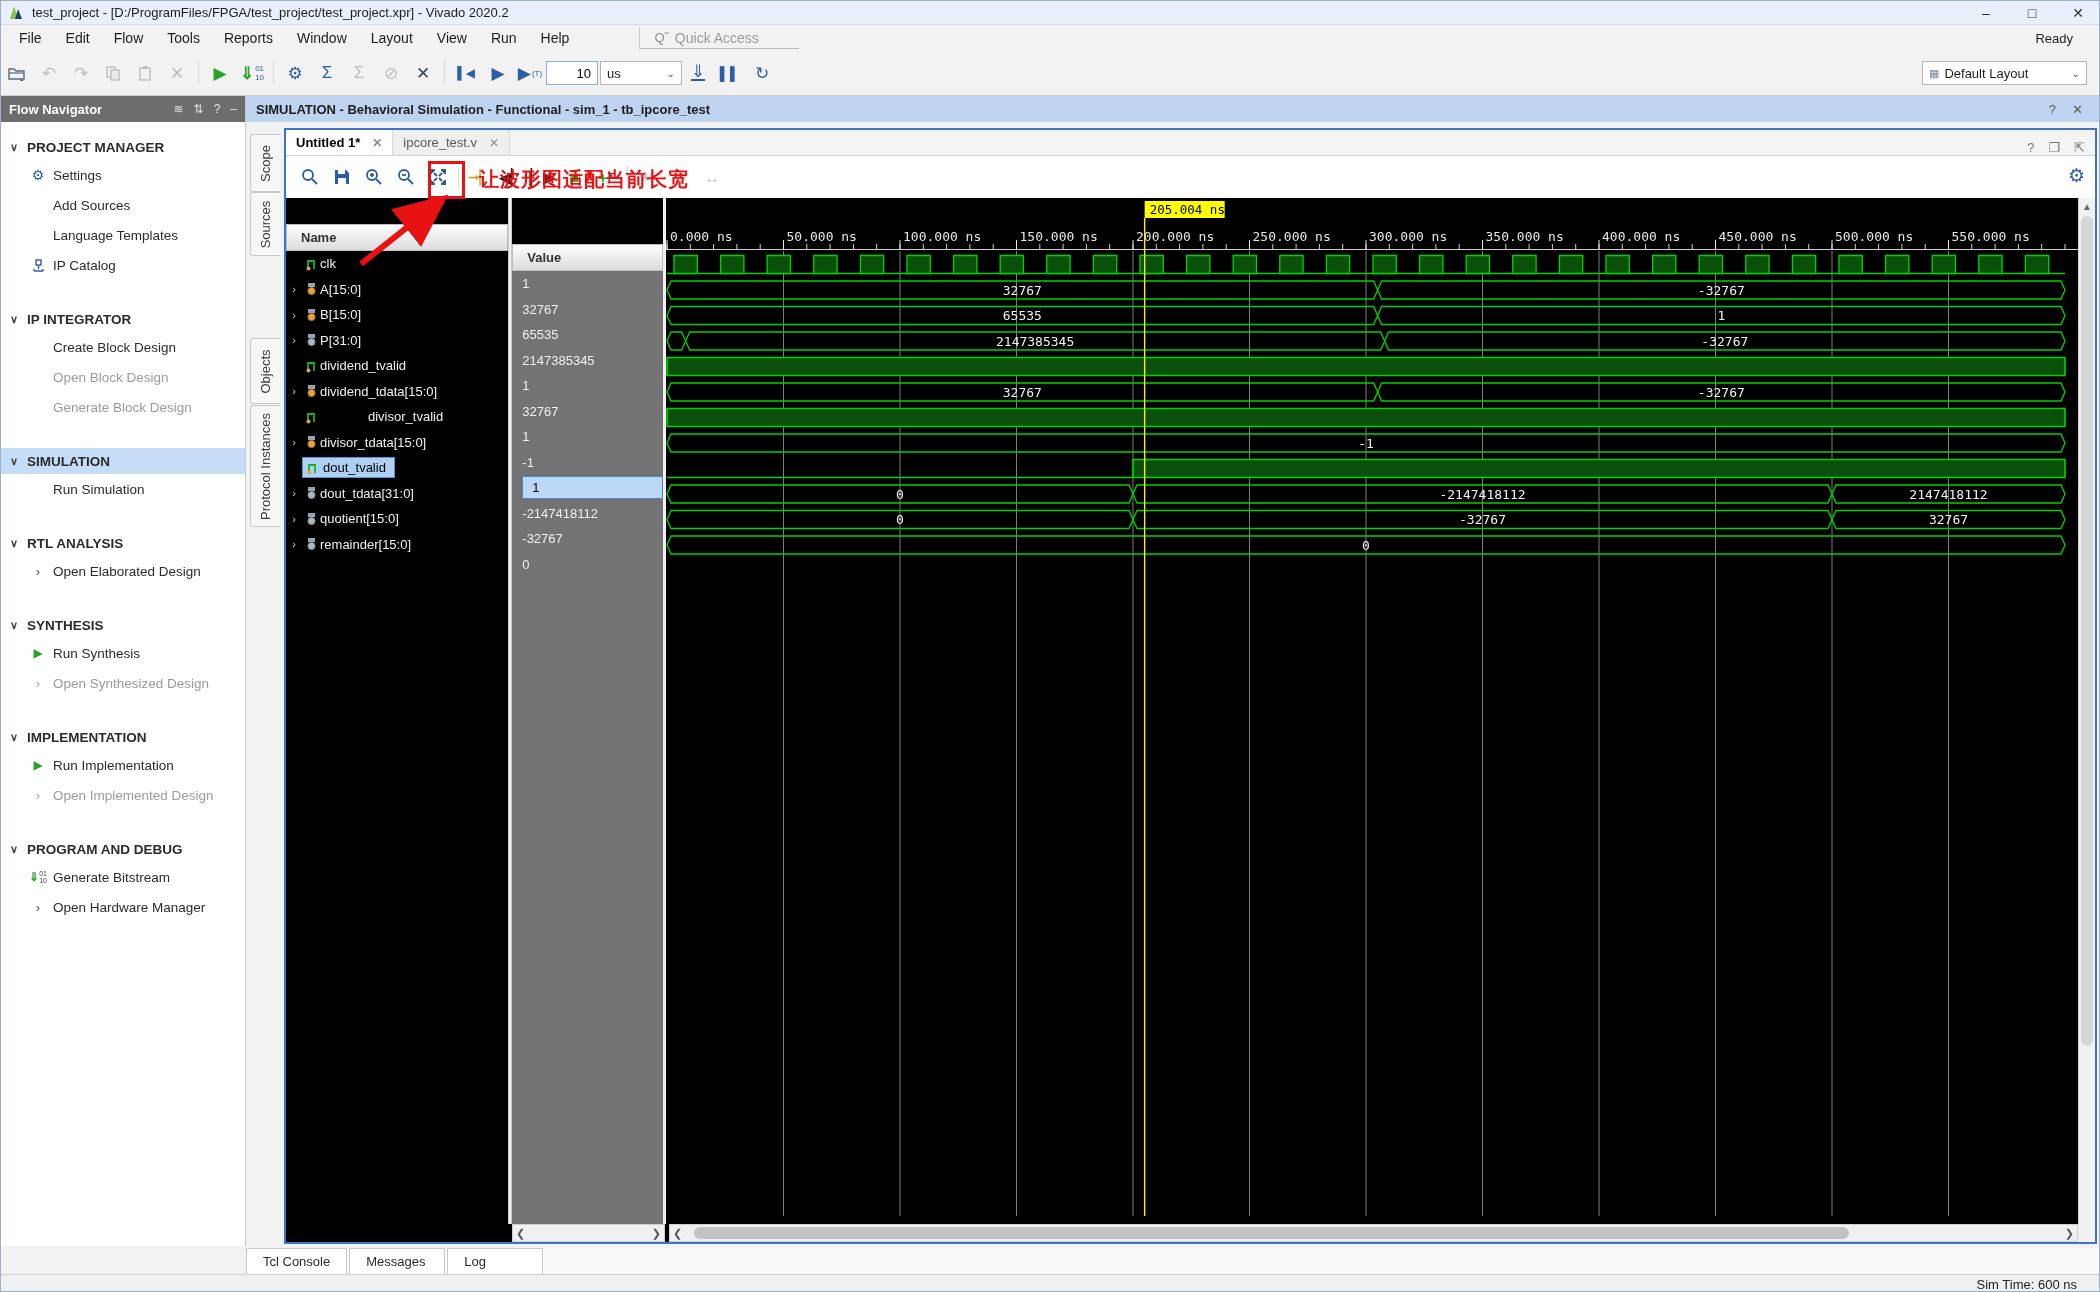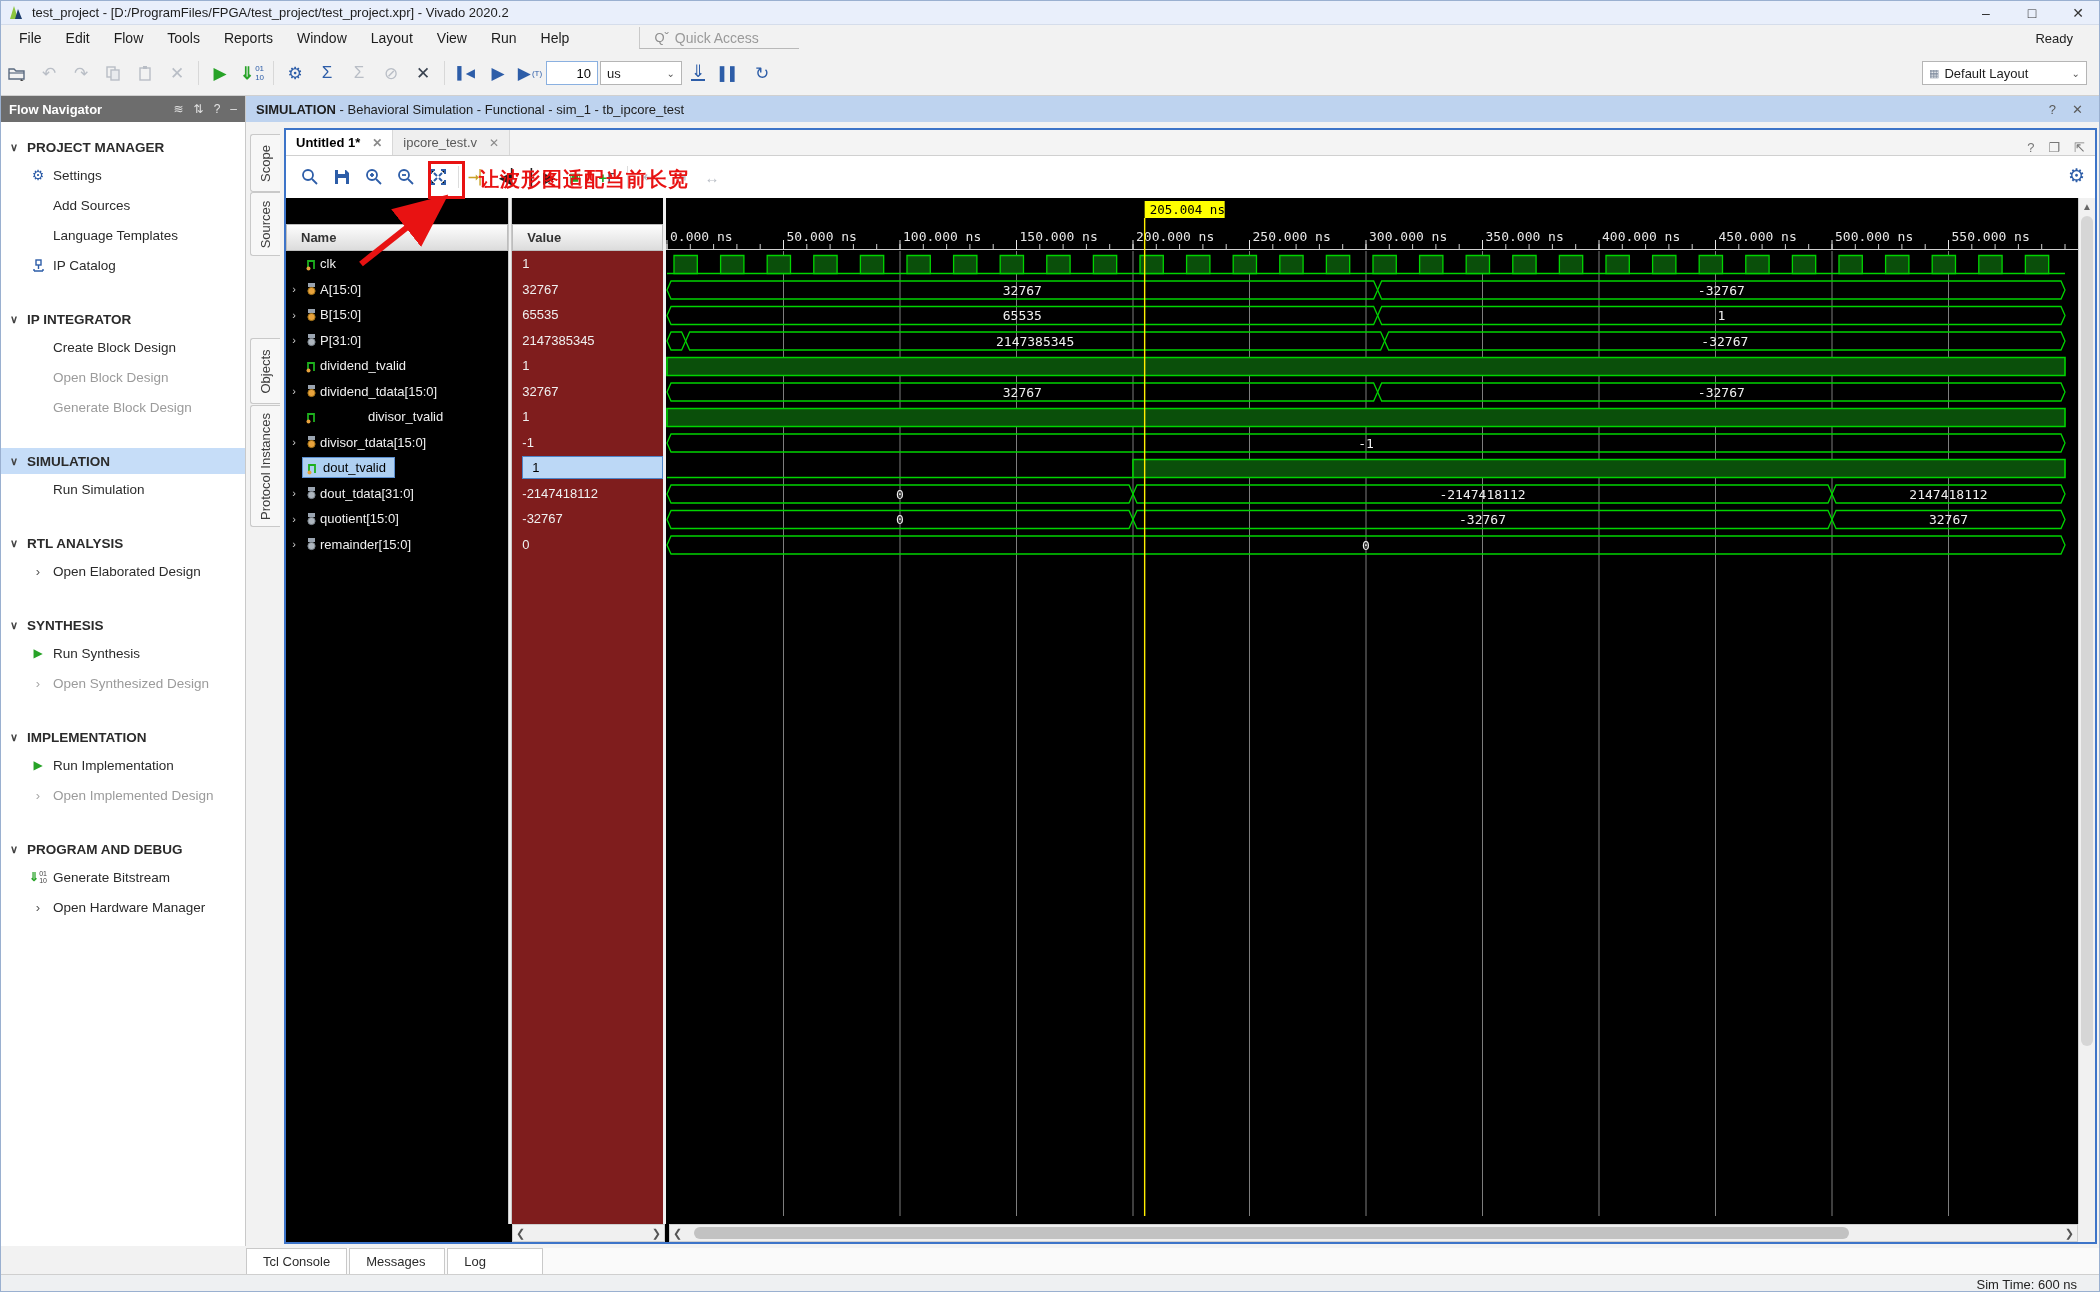--- a/index.html
+++ b/index.html
@@ -57,21 +57,21 @@
   .fn-caret{width:26px;text-align:center;color:#444;font-size:11px;}
   .fn-item{display:flex;align-items:center;height:30px;color:#2b2b2b;padding-left:26px;}
   .fn-item.disabled{color:#9b9b9b;}
   .fn-item .fi-icon{width:22px;display:flex;justify-content:center;margin-right:4px;
                     font-size:14px;}
   .fn-item .chev{color:#555;font-size:13px;}
   .fn-item.disabled .chev{color:#a8a8a8;}
   
   #simheader{position:absolute;left:245px;top:95px;width:1855px;height:26px;background:#bed3ef;
              display:flex;align-items:center;font-size:13px;padding:0 10px;}
-  #simheader .sub{font-weight:normal;}
+  #simheader .sub{font-weight:bold;}
   #simheader b{font-weight:bold;}
   #simheader .hic{margin-left:auto;display:flex;gap:16px;color:#5a5a5a;font-size:13px;
                   margin-right:8px;}
   
   #sidestrip{position:absolute;left:245px;top:121px;width:38px;height:1124px;background:#f2f2f2;}
   .vtab{position:absolute;left:4px;width:30px;border:1px solid #c9c9c9;border-right:none;
         background:#f7f7f7;color:#3c3c3c;font-size:13px;border-radius:3px 0 0 3px;
         display:flex;align-items:center;justify-content:center;}
   .vtab span{transform:rotate(-90deg);white-space:nowrap;}
   
@@ -89,21 +89,21 @@
               background:#fff;}
   .wtb{width:28px;height:28px;display:flex;align-items:center;justify-content:center;margin:0 2px;}
   .wtb svg{display:block;}
   .wtb.disabled{color:#b9bec6;font-size:15px;}
   .wtb-sep{width:1px;height:22px;background:#dcdcdc;margin:0 4px;}
   #wv-gear{position:absolute;right:10px;top:8px;color:#2d5da8;font-size:19px;}
   #wv-content{position:absolute;left:0;top:68px;width:1809px;height:1026px;display:flex;
               background:#000;}
   
   #name-col{width:224px;background:#000;position:relative;}
-  #value-col{width:152px;background:#7f1d1d;position:relative;}
+  #value-col{width:152px;background:#737373;position:relative;margin-top:20px;}
   .col-div{width:4px;background:#f0f0f0;border-left:1px solid #c9c9c9;border-right:1px solid #c9c9c9;}
   .col-div2{width:3px;background:#f0f0f0;}
   .col-topstrip{height:26px;background:#000;}
   .col-header{height:27px;background:linear-gradient(#fdfdfd,#dcdcdc);border:1px solid #bdbdbd;
               display:flex;align-items:center;font-size:13px;font-weight:bold;color:#333;
               padding-left:14px;}
   .sig-rows{position:absolute;left:0;top:53px;right:0;}
   .sig-row{height:25.5px;display:flex;align-items:center;color:#f0f0f0;font-size:13px;
            white-space:nowrap;}
   .sig-row .chev{width:16px;color:#cfcfcf;font-size:11px;text-align:center;}

